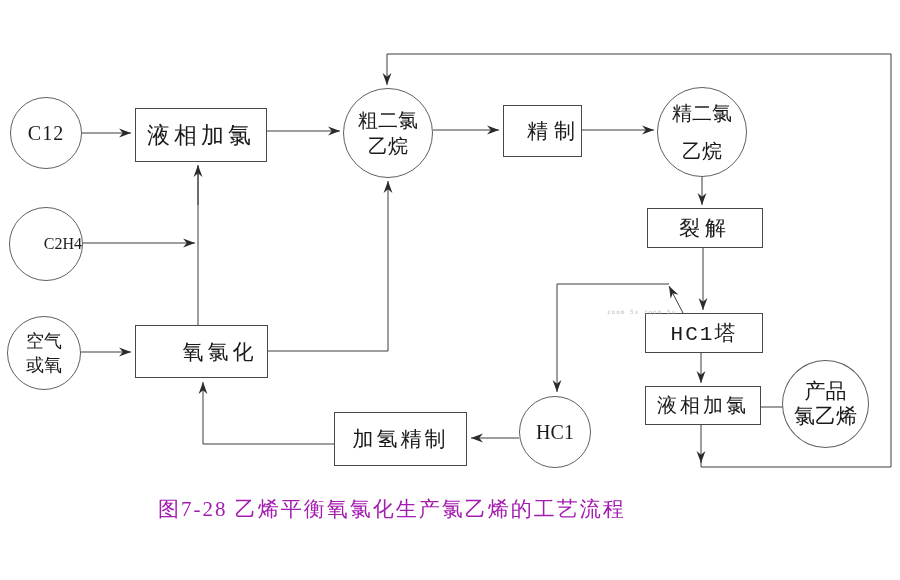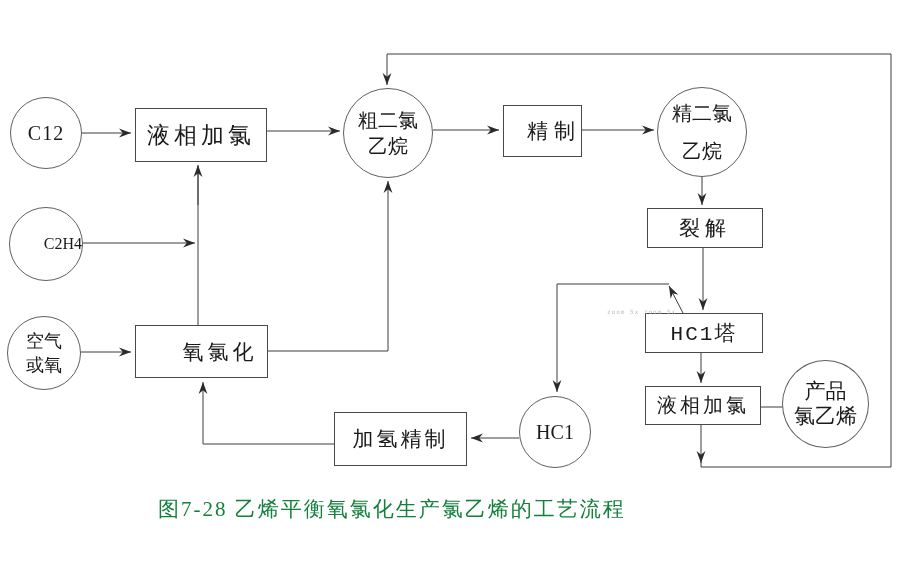--- a/index.html
+++ b/index.html
@@ -27,21 +27,21 @@
   
   #n-cl2{left:10px;top:97px;width:72px;height:72px;font-size:20px;letter-spacing:1px;}
   #n-c2h4{left:9px;top:207px;width:74px;height:74px;font-size:16px;align-items:flex-end;}
   #n-air{left:7px;top:316px;width:74px;height:74px;font-size:18px;line-height:24px;text-align:right;}
   #n-crude{left:343px;top:88px;width:90px;height:90px;font-size:20px;line-height:26px;}
   #n-refined{left:657px;top:87px;width:90px;height:90px;font-size:20px;line-height:26px;gap:12px;}
   #n-hcl{left:519px;top:396px;width:72px;height:72px;font-size:20px;}
   #n-product{left:782px;top:360px;width:87px;height:88px;font-size:21px;line-height:25px;}
   #caption{
     position:absolute;left:158px;top:495px;z-index:2;
-    font-size:21px;letter-spacing:2px;color:#15803d;white-space:nowrap;
+    font-size:21px;letter-spacing:2px;color:#a21caf;white-space:nowrap;
   }
   #artifact{
     position:absolute;left:607px;top:308px;z-index:3;
     font-size:6px;color:#a9a9a9;opacity:0.75;letter-spacing:1px;white-space:nowrap;
     font-family:"DejaVu Sans Mono","Liberation Mono",monospace;
   }
   polyline{fill:none;stroke:#3d3d3d;stroke-width:1;}
 </style>
 </head>
 <body>

